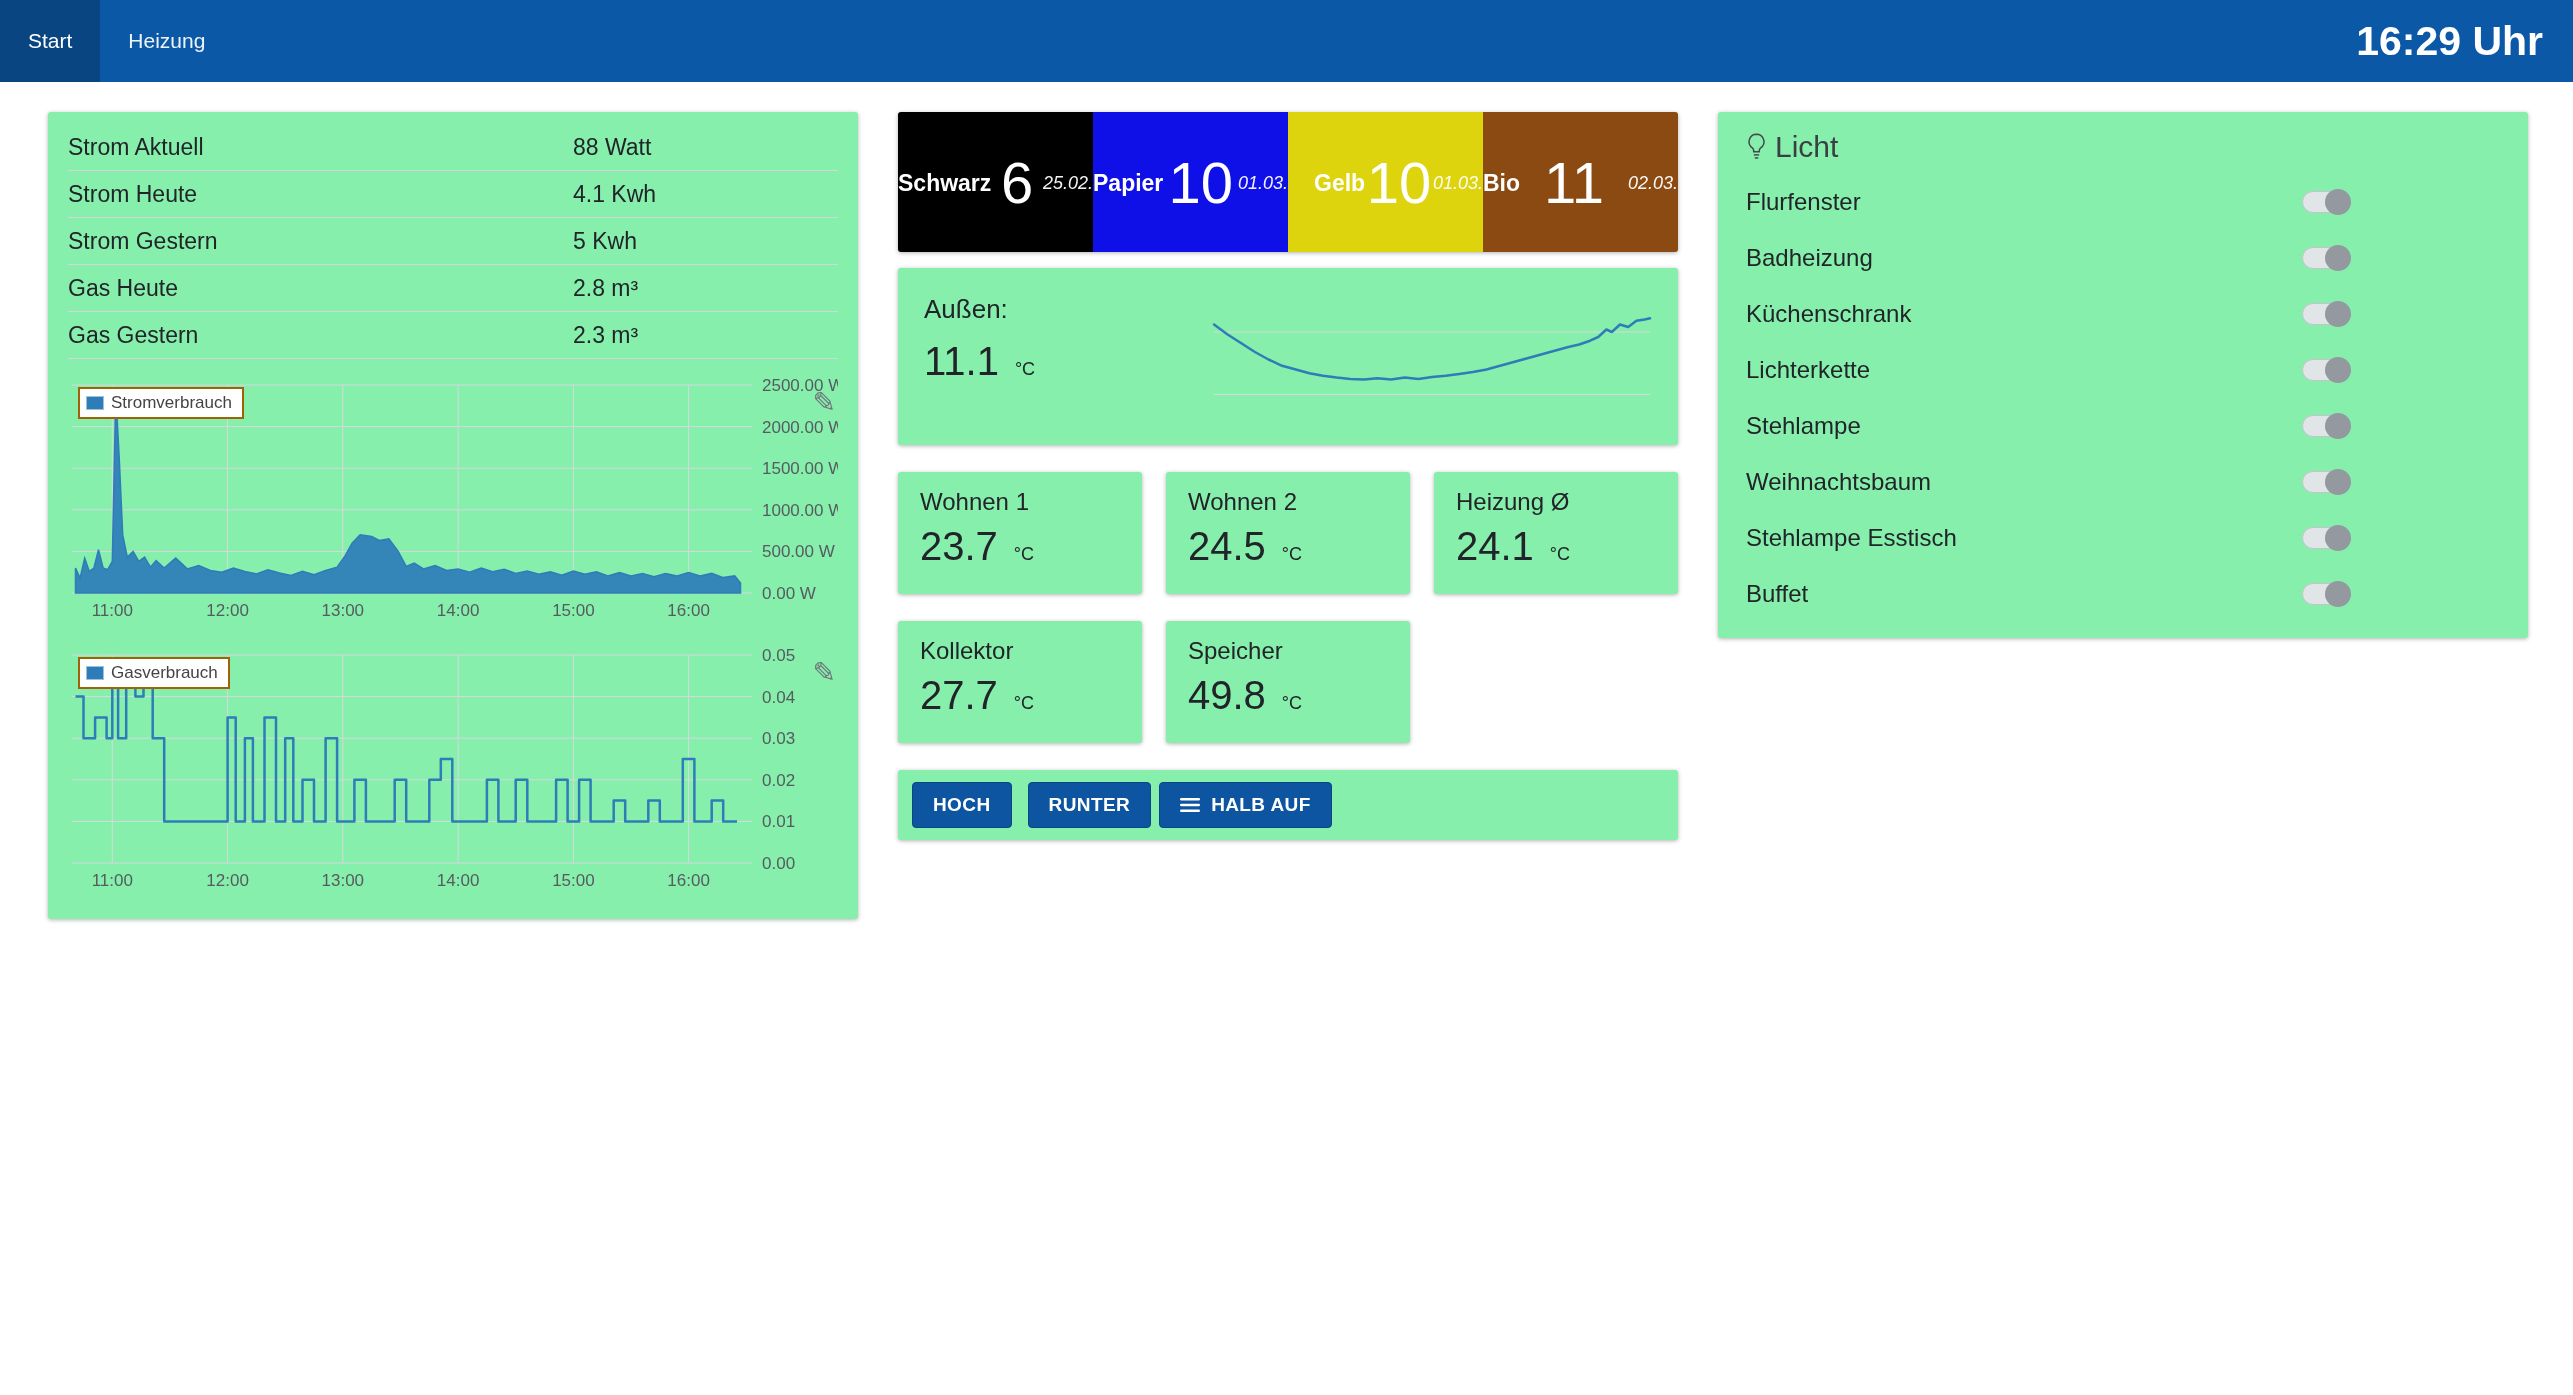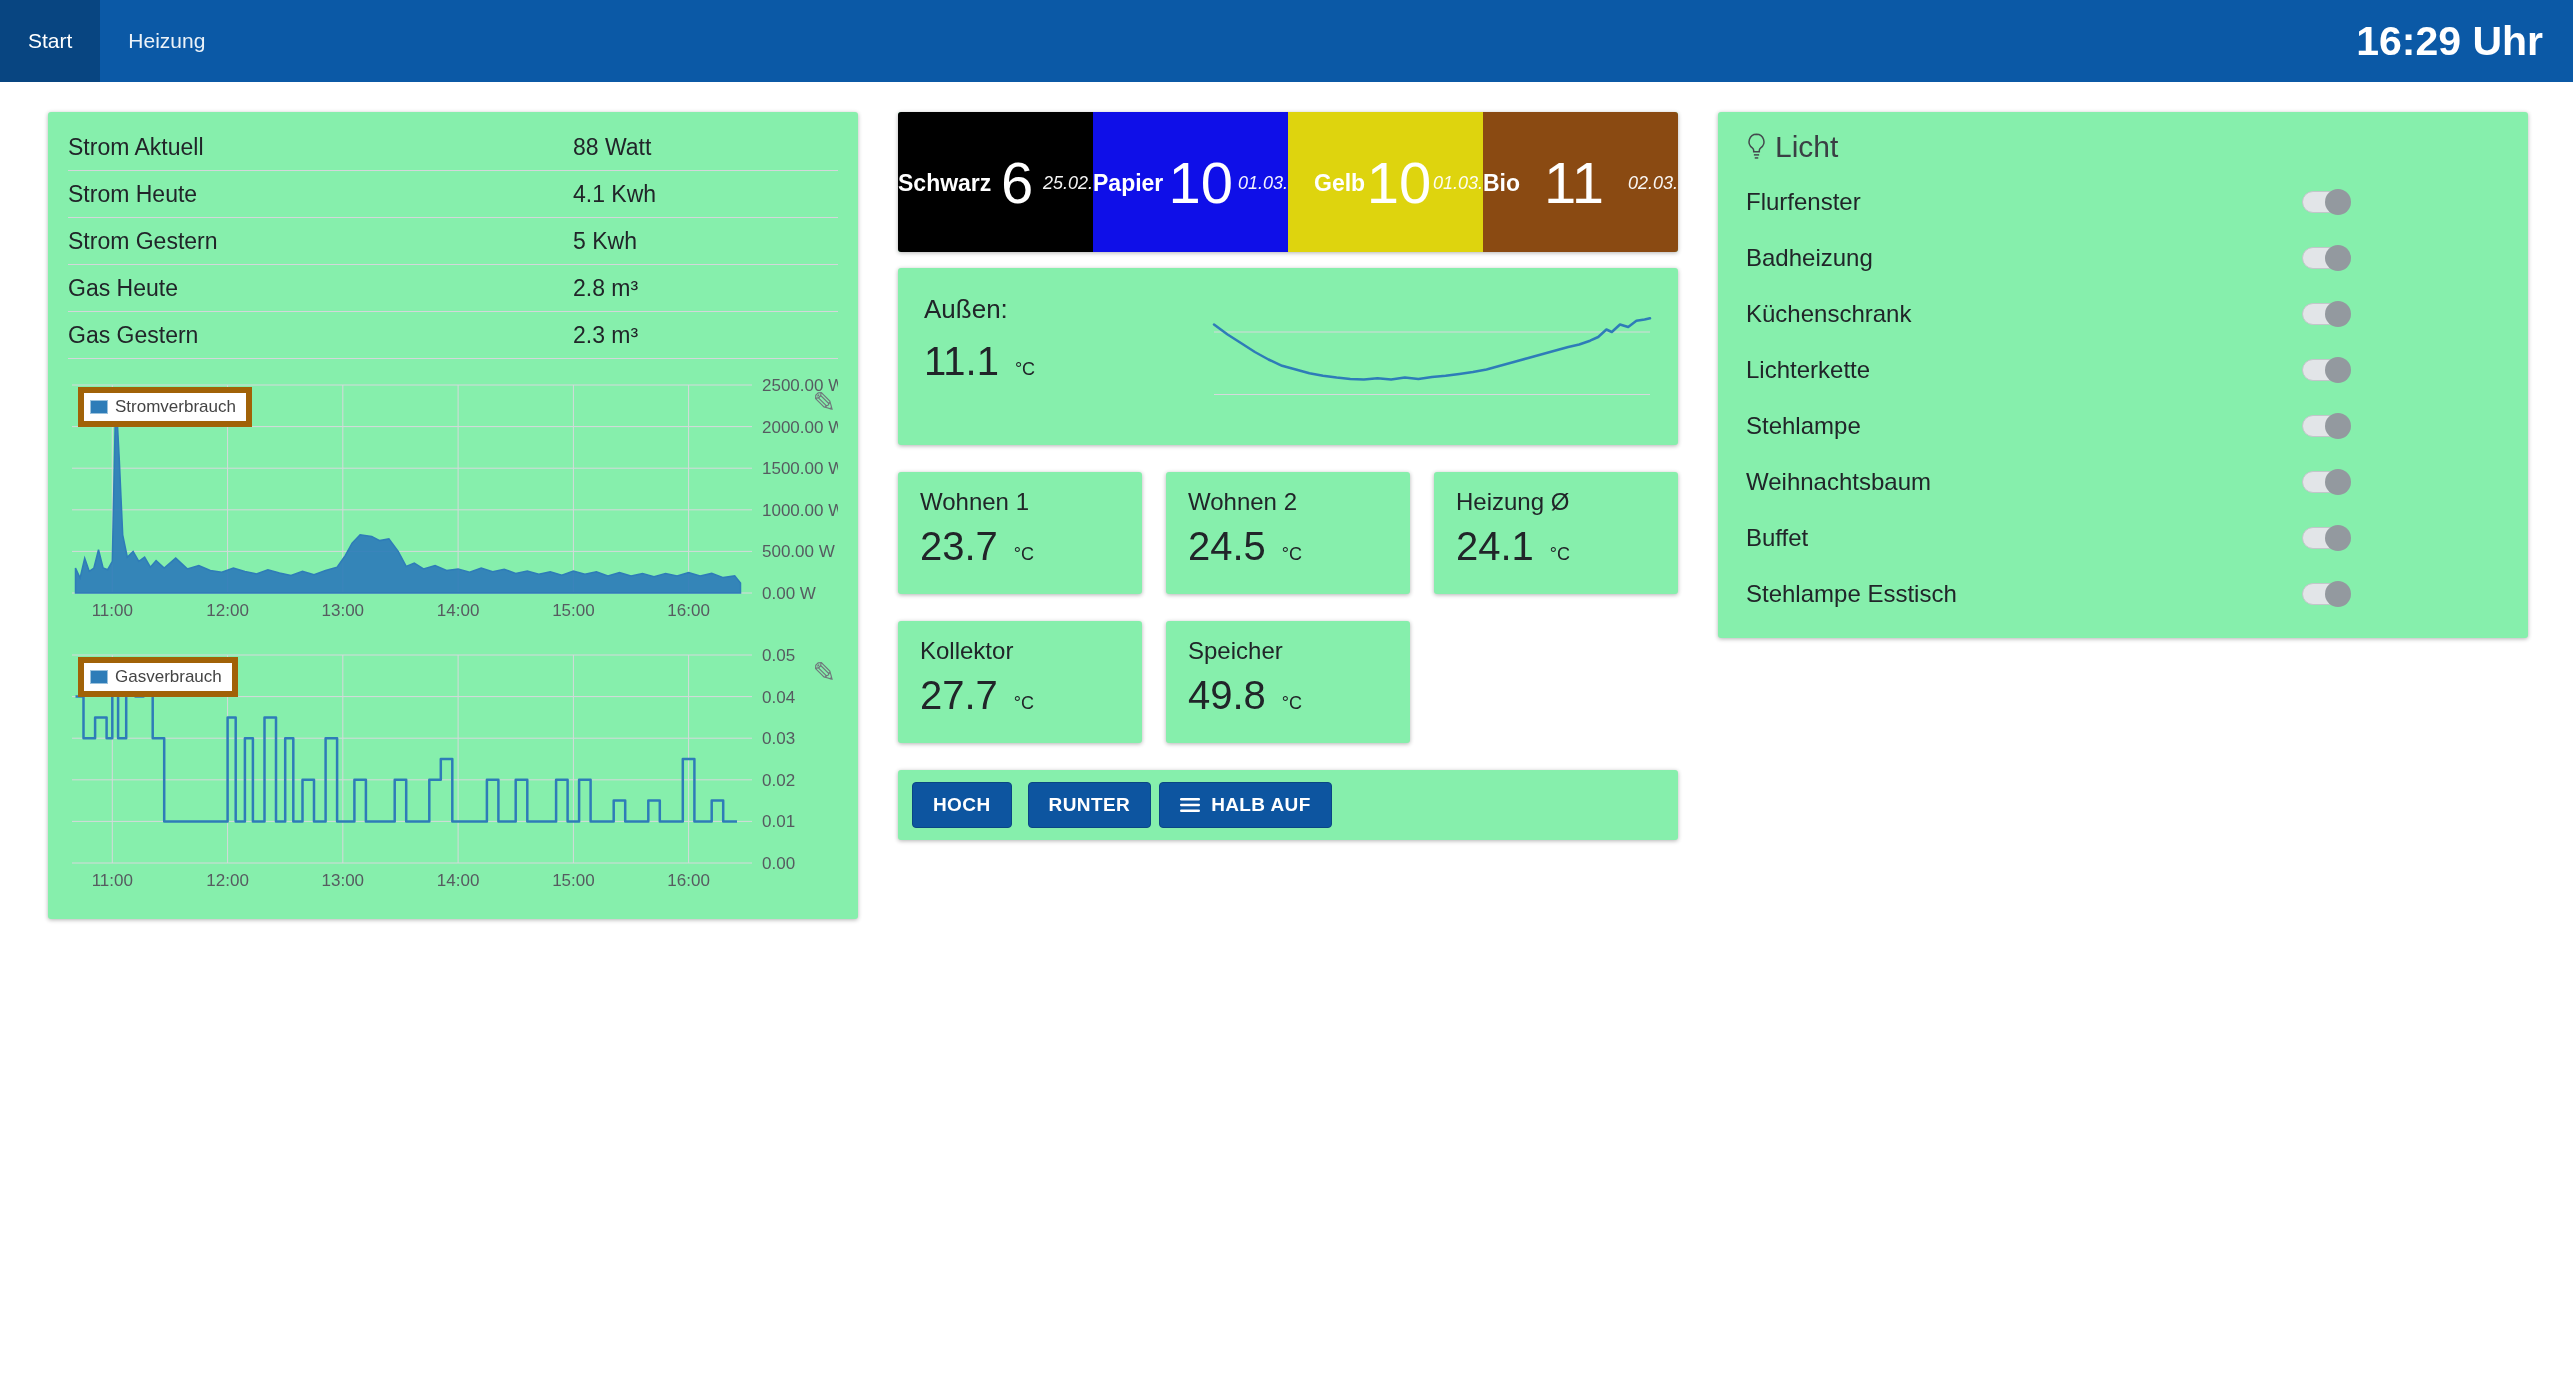--- a/index.html
+++ b/index.html
@@ -26,21 +26,21 @@
   .card-row{display:flex;gap:24px;margin-bottom:27px}
 
   
   .left-card{padding:12px 20px 20px;box-sizing:border-box}
   .t-row{display:flex;align-items:center;height:46px;border-bottom:1px solid #d3d7da;font-size:23px}
   .t-label{width:505px}
   .t-value{flex:1}
 
   
   .chart-block{position:relative;margin-top:16px}
-  .legend{position:absolute;left:10px;top:12px;background:#fff;border:6px solid #a16207;
+  .legend{position:absolute;left:10px;top:12px;background:#fff;border:2px solid #a16207;
           padding:4px 10px 4px 6px;font-size:17px;color:#444;display:flex;align-items:center;gap:7px;z-index:2}
   .legend .swatch{width:16px;height:12px;display:inline-block;border:1px solid #9cc2dd}
   .pencil{position:absolute;right:2px;top:14px;font-size:28px;color:#70767c;cursor:pointer;line-height:1}
 
   
   .waste{display:flex;overflow:hidden;border-radius:3px}
   .tile{width:195px;height:140px;box-sizing:border-box;display:flex;flex-direction:row;
         align-items:center;justify-content:space-between;padding:12px 0 10px}
   .tile-label{font-size:23px;font-weight:700}
   .tile-num{font-size:58px;line-height:1.02}
@@ -317,24 +317,24 @@
       </div>
       <div class="licht-row">
         <span>Stehlampe</span>
         <span class="toggle"></span>
       </div>
       <div class="licht-row">
         <span>Weihnachtsbaum</span>
         <span class="toggle"></span>
       </div>
       <div class="licht-row">
+        <span>Stehlampe Esstisch</span>
+        <span class="toggle"></span>
+      </div>
+      <div class="licht-row">
         <span>Buffet</span>
         <span class="toggle"></span>
       </div>
-      <div class="licht-row">
-        <span>Stehlampe Esstisch</span>
-        <span class="toggle"></span>
-      </div>
 
     </div>
   </div>
 
 </div>
 
 </body></html>

